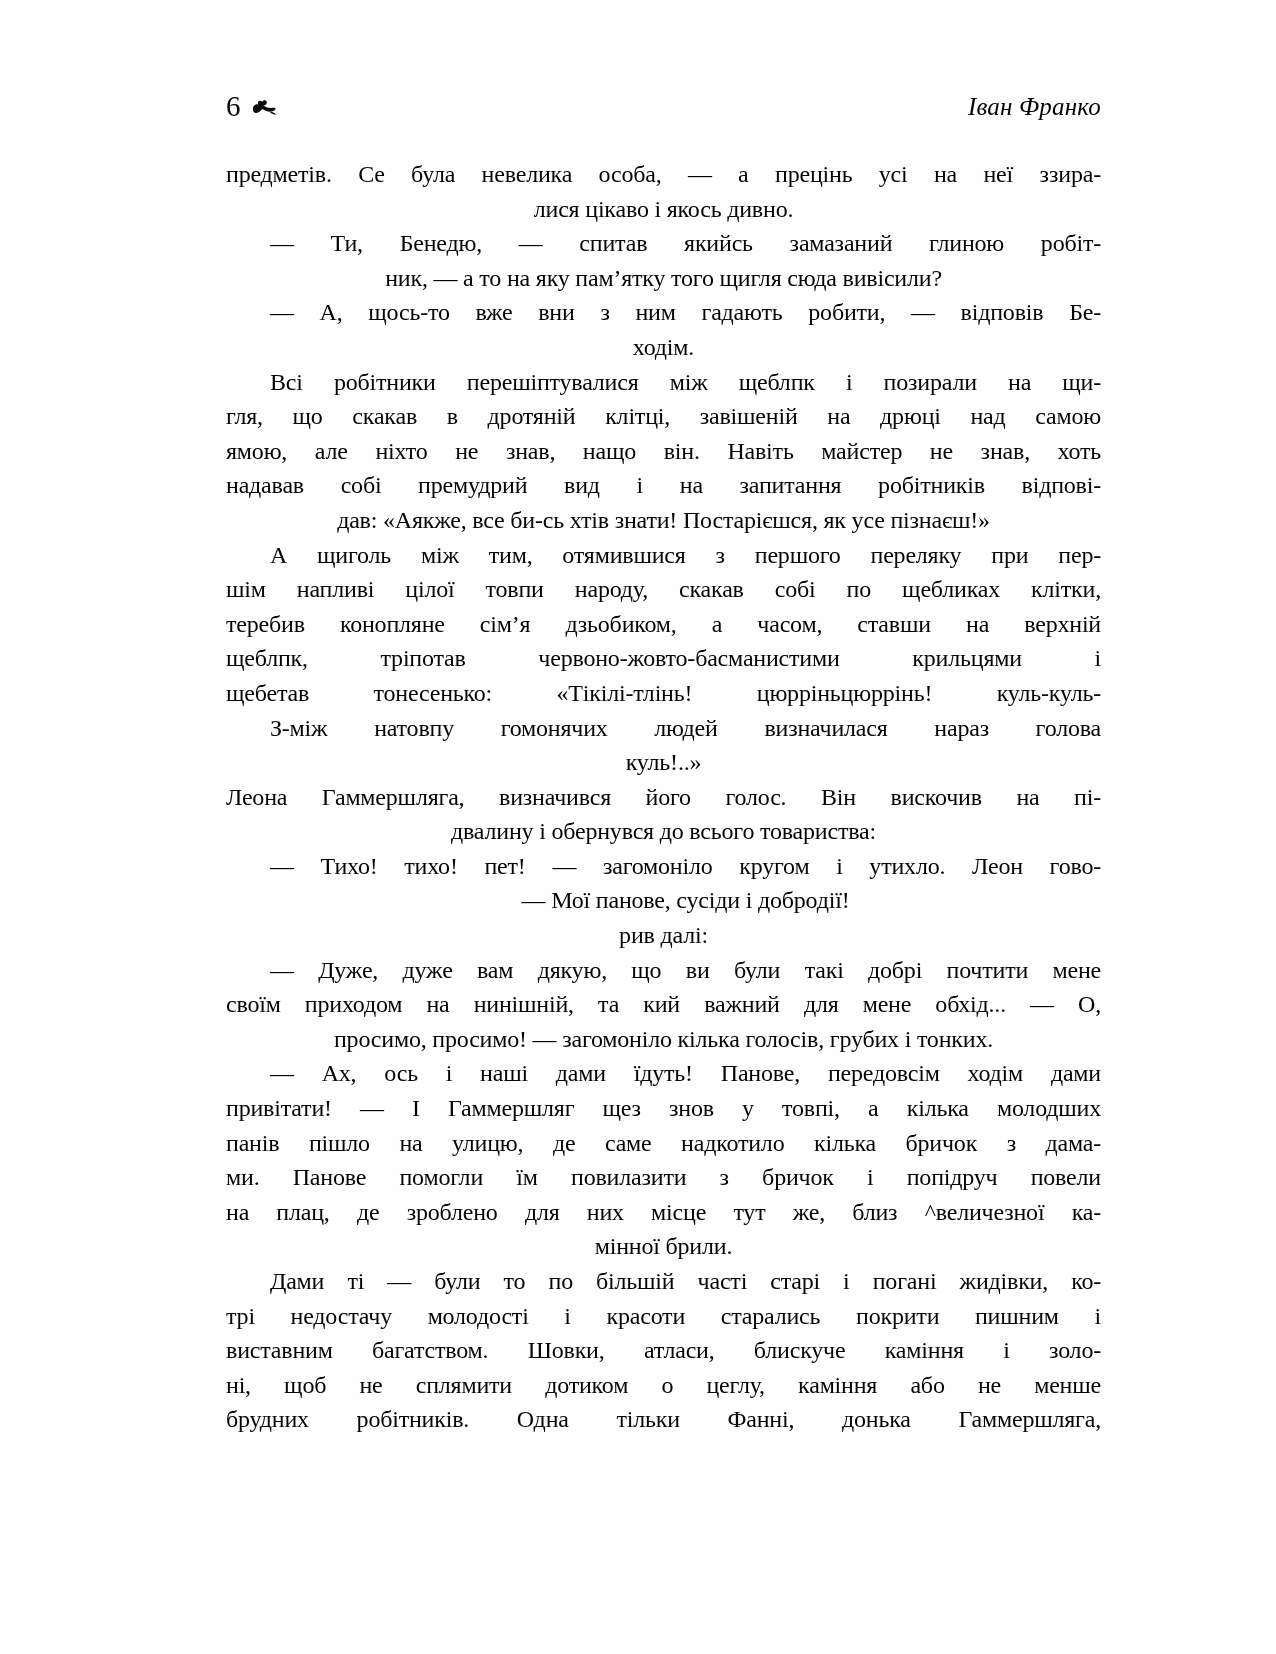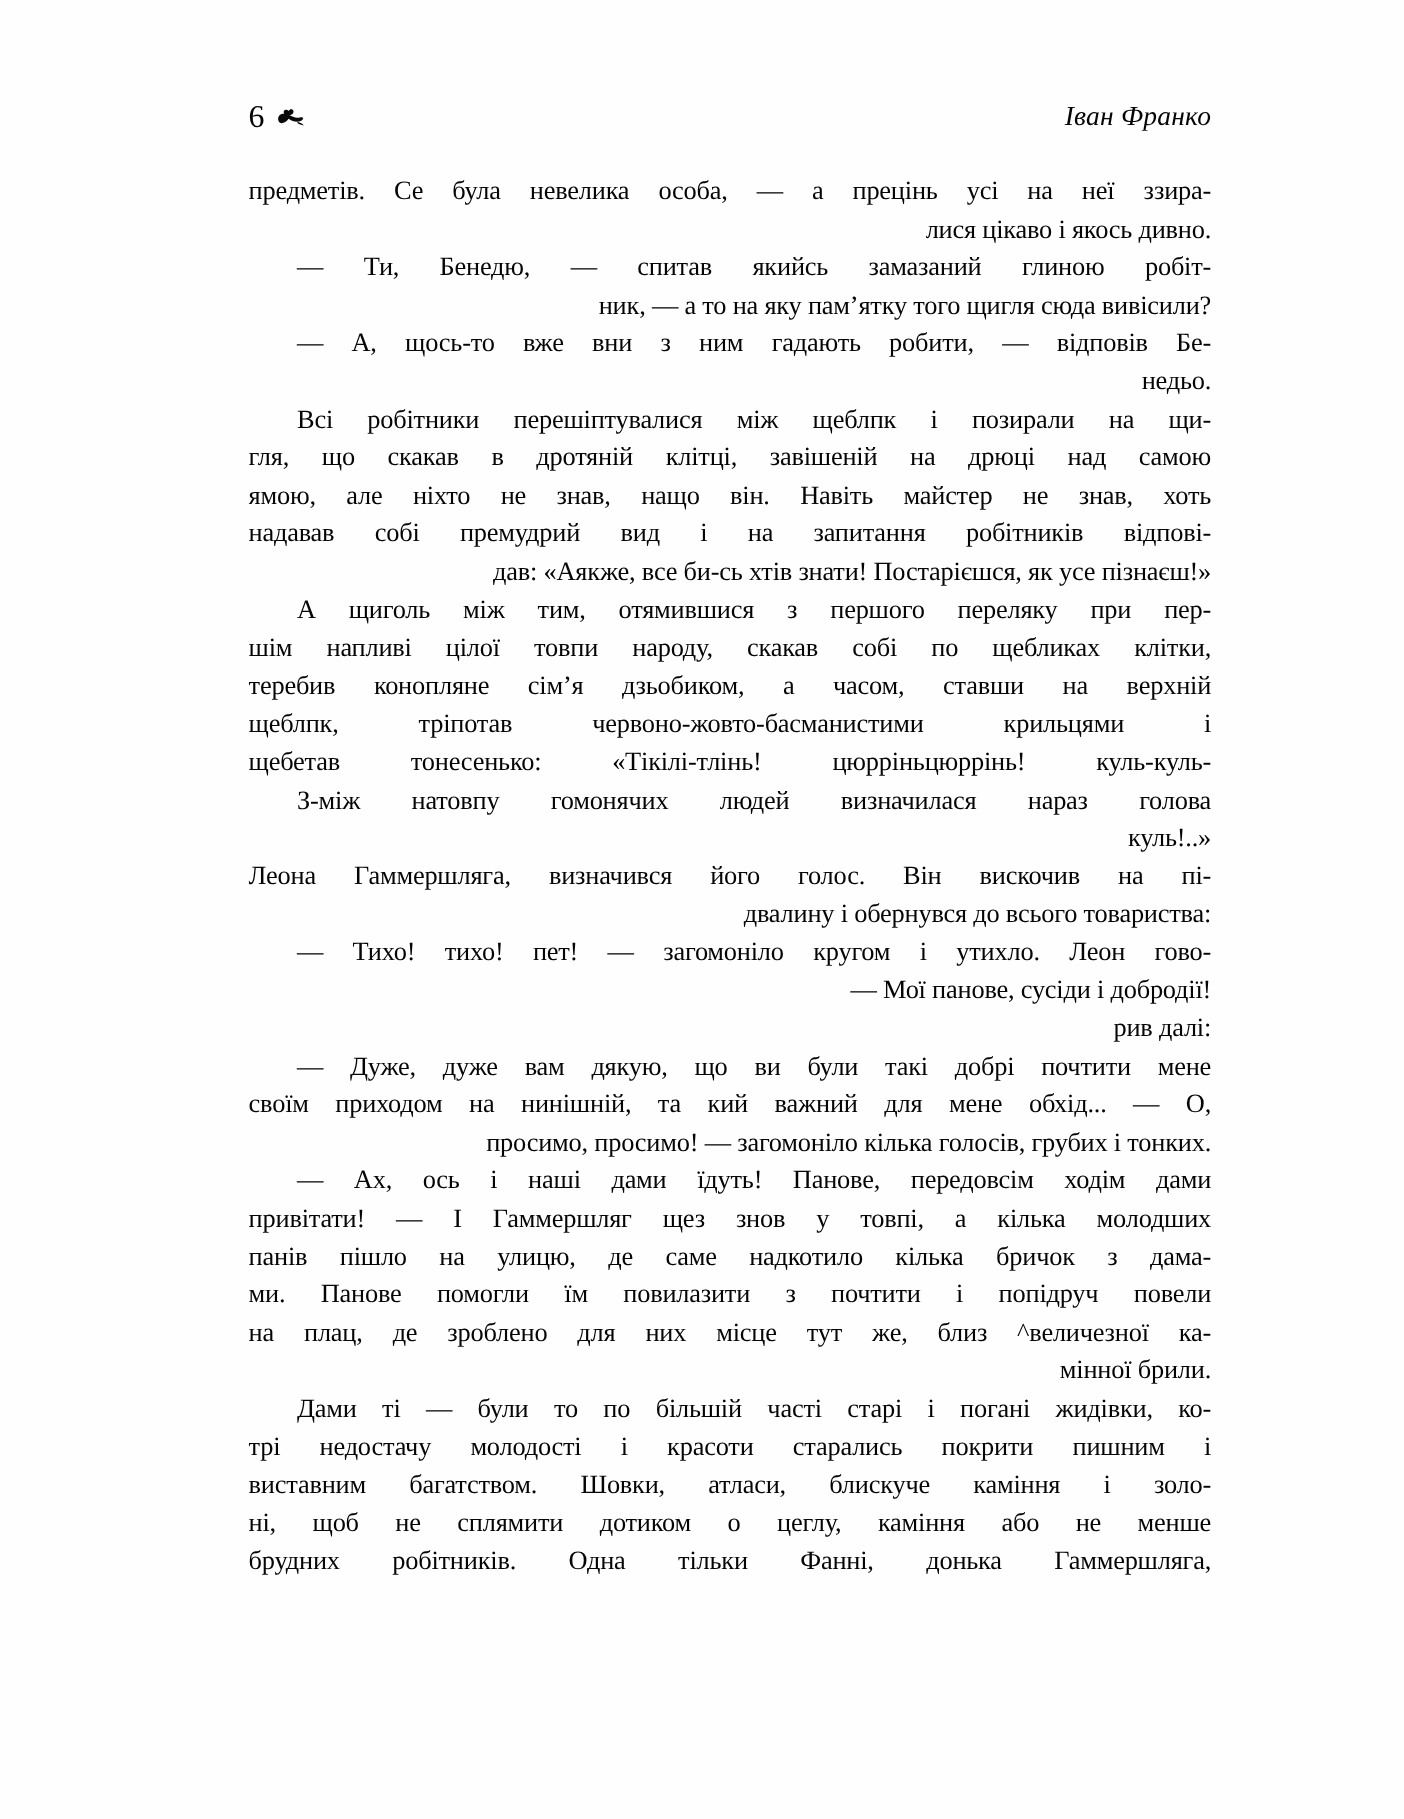--- a/index.html
+++ b/index.html
@@ -54,21 +54,21 @@
     height: 34.6px;
     overflow: hidden;
     text-align: justify;
   }
   .line.j::after {
     content: "";
     display: inline-block;
     width: 100%;
     height: 0;
   }
-  .line.l { text-align: right; }
+  .line.l { text-align: center; }
   .line.indent { text-indent: 44px; }
 </style>
 </head>
 <body>
 
 <div class="page">
 
   <div class="header">
     <div class="page-num-wrap">
       <span>6</span>
@@ -81,21 +81,21 @@
     </div>
     <div class="running-title">Іван Франко</div>
   </div>
 
   <div class="text-block">
       <div class="line j">предметів. Се була невелика особа, — а прецінь усі на неї ззира-</div>
       <div class="line l">лися цікаво і якось дивно.</div>
       <div class="line j indent">— Ти, Бенедю, — спитав якийсь замазаний глиною робіт-</div>
       <div class="line l">ник, — а то на яку пам’ятку того щигля сюда вивісили?</div>
       <div class="line j indent">— А, щось-то вже вни з ним гадають робити, — відповів Бе-</div>
-      <div class="line l">недьо.</div>
+      <div class="line l">ходім.</div>
       <div class="line j indent">Всі робітники перешіптувалися між щеблпк і позирали на щи-</div>
       <div class="line j">гля, що скакав в дротяній клітці, завішеній на дрюці над самою</div>
       <div class="line j">ямою, але ніхто не знав, нащо він. Навіть майстер не знав, хоть</div>
       <div class="line j">надавав собі премудрий вид і на запитання робітників відпові-</div>
       <div class="line l">дав: «Аякже, все би-сь хтів знати! Постарієшся, як усе пізнаєш!»</div>
       <div class="line j indent">А щиголь між тим, отямившися з першого переляку при пер-</div>
       <div class="line j">шім напливі цілої товпи народу, скакав собі по щебликах клітки,</div>
       <div class="line j">теребив конопляне сім’я дзьобиком, а часом, ставши на верхній</div>
       <div class="line j">щеблпк, тріпотав червоно-жовто-басманистими крильцями і</div>
       <div class="line j">щебетав тонесенько: «Тікілі-тлінь! цюрріньцюррінь! куль-куль-</div>
@@ -105,21 +105,21 @@
       <div class="line l">двалину і обернувся до всього товариства:</div>
       <div class="line j indent">— Тихо! тихо! пет! — загомоніло кругом і утихло. Леон гово-</div>
       <div class="line l indent">— Мої панове, сусіди і добродії!</div>
       <div class="line l">рив далі:</div>
       <div class="line j indent">— Дуже, дуже вам дякую, що ви були такі добрі почтити мене</div>
       <div class="line j">своїм приходом на нинішній, та кий важний для мене обхід... — О,</div>
       <div class="line l">просимо, просимо! — загомоніло кілька голосів, грубих і тонких.</div>
       <div class="line j indent">— Ах, ось і наші дами їдуть! Панове, передовсім ходім дами</div>
       <div class="line j">привітати! — І Гаммершляг щез знов у товпі, а кілька молодших</div>
       <div class="line j">панів пішло на улицю, де саме надкотило кілька бричок з дама-</div>
-      <div class="line j">ми. Панове помогли їм повилазити з почтити і попідруч повели</div>
+      <div class="line j">ми. Панове помогли їм повилазити з бричок і попідруч повели</div>
       <div class="line j">на плац, де зроблено для них місце тут же, близ ^величезної ка-</div>
       <div class="line l">мінної брили.</div>
       <div class="line j indent">Дами ті — були то по більшій часті старі і погані жидівки, ко-</div>
       <div class="line j">трі недостачу молодості і красоти старались покрити пишним і</div>
       <div class="line j">виставним багатством. Шовки, атласи, блискуче каміння і золо-</div>
       <div class="line j">ні, щоб не сплямити дотиком о цеглу, каміння або не менше</div>
       <div class="line j">брудних робітників. Одна тільки Фанні, донька Гаммершляга,</div>
     </div>
 
 </div>

